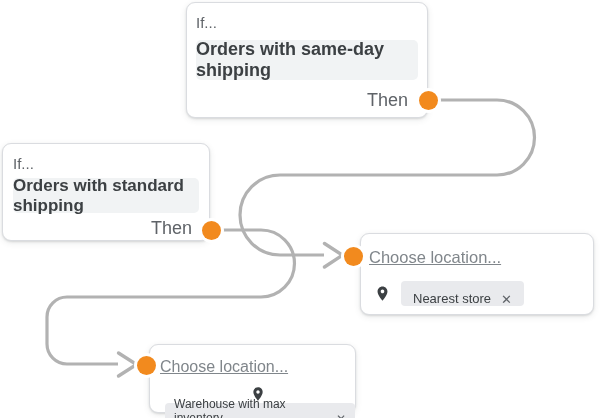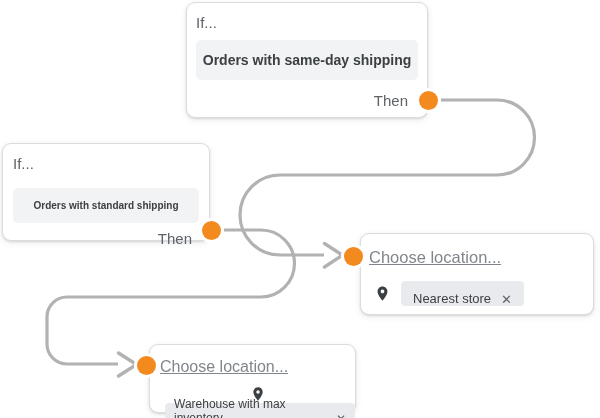--- a/index.html
+++ b/index.html
@@ -29,27 +29,27 @@
   }
   #card-if-same-day{left:186px;top:2px;width:242px;height:116px;padding:11px 9px 0;}
   #card-if-standard{left:2px;top:143px;width:208px;height:98px;padding:11px 10px 0;}
   #card-choose-nearest{left:360px;top:233px;width:234px;height:82px;}
   #card-choose-warehouse{left:149px;top:344px;width:207px;height:69px;}
 
   .card-title{font-size:15px;line-height:18px;color:var(--muted_text);}
   .chip-lg{
     display:flex;align-items:center;justify-content:center;
     background:var(--condition_chip_bg);border-radius:5px;
-    font-size:14px;font-weight:600;color:var(--chip_text);
+    font-size:18px;font-weight:600;color:var(--chip_text);
     cursor:pointer;
   }
   #card-if-same-day .chip-lg{margin-top:8px;height:40px;}
-  #card-if-standard .chip-lg{margin-top:15px;height:35px;font-size:10px;}
+  #card-if-standard .chip-lg{margin-top:5px;height:35px;font-size:17px;}
   .then-row{display:flex;justify-content:flex-end;}
-  .then-label{font-size:15px;line-height:17px;color:var(--muted_text);}
+  .then-label{font-size:18px;line-height:17px;color:var(--muted_text);}
   #card-if-same-day .then-label{margin-top:12px;margin-right:10px;}
   #card-if-standard .then-label{margin-top:7px;margin-right:7px;}
 
   .choose-title{font-size:16.5px;line-height:20px;color:var(--placeholder_text);text-decoration:underline;}
   #card-choose-nearest .choose-title{margin:13px 12px 0 8px;}
   #card-choose-warehouse .choose-title{margin:12px 10px 0 10px;font-size:16px;}
   .loc-row{display:flex;align-items:center;}
   #card-choose-nearest .loc-row{margin:14px 0 0 13px;}
   #card-choose-warehouse .loc-row{margin:8px 0 0 15px;flex-direction:column;}
   .pin{color:var(--icon);display:inline-flex;flex:none;}

